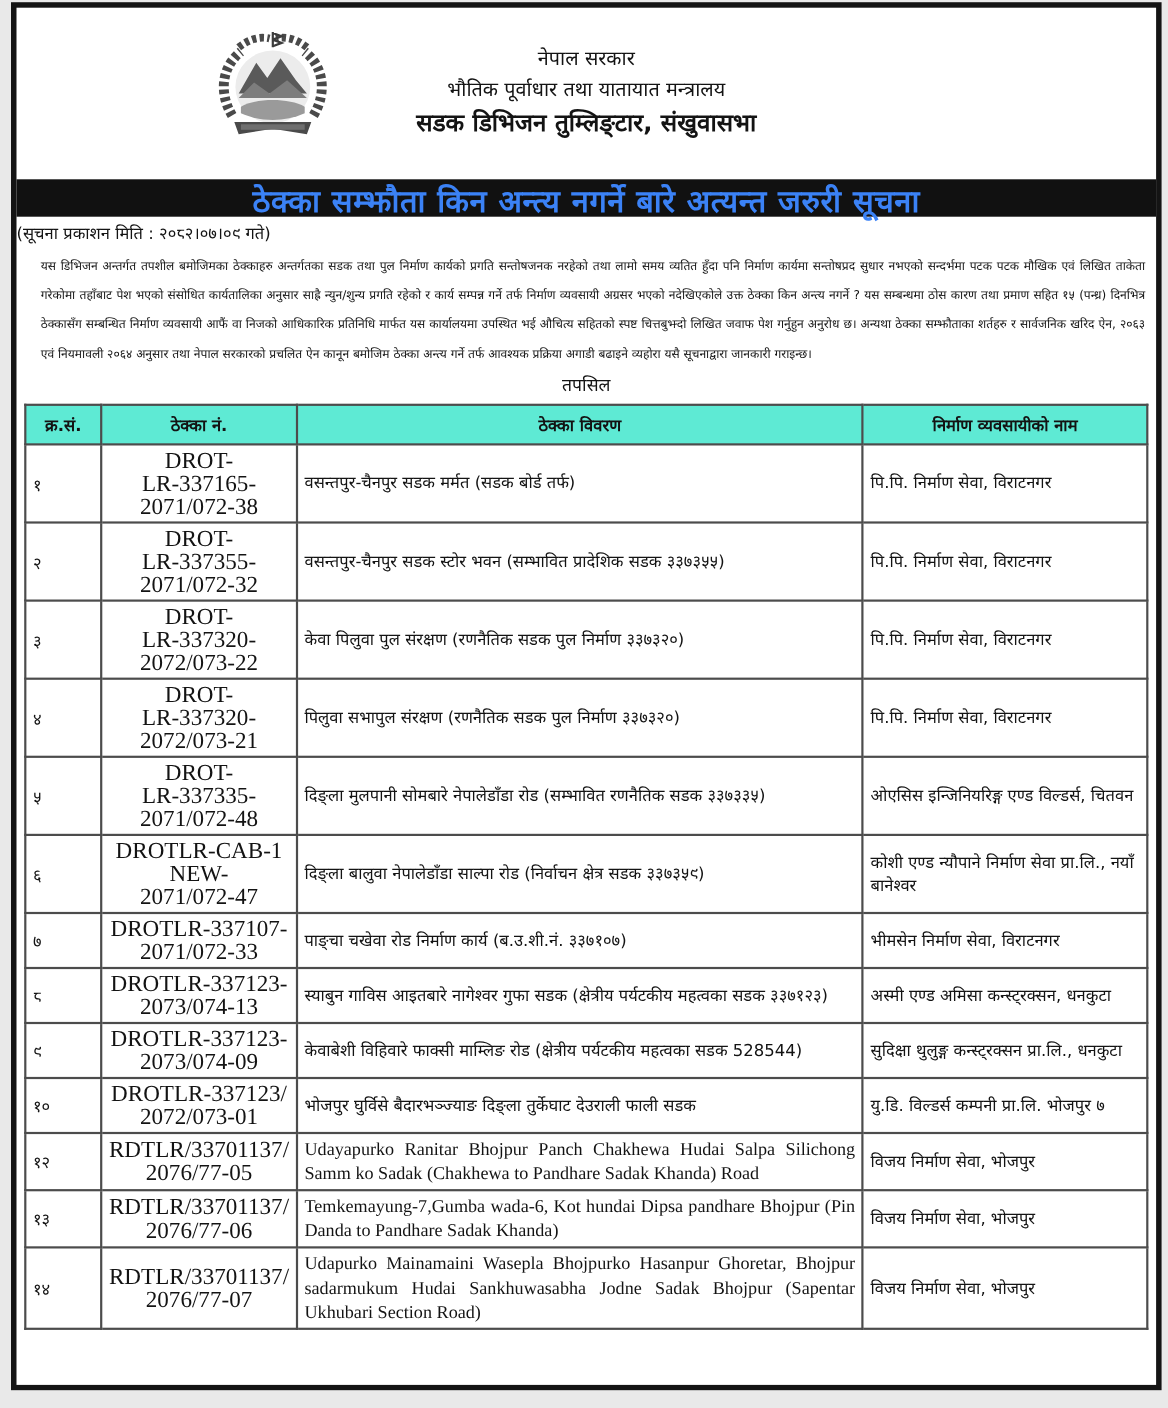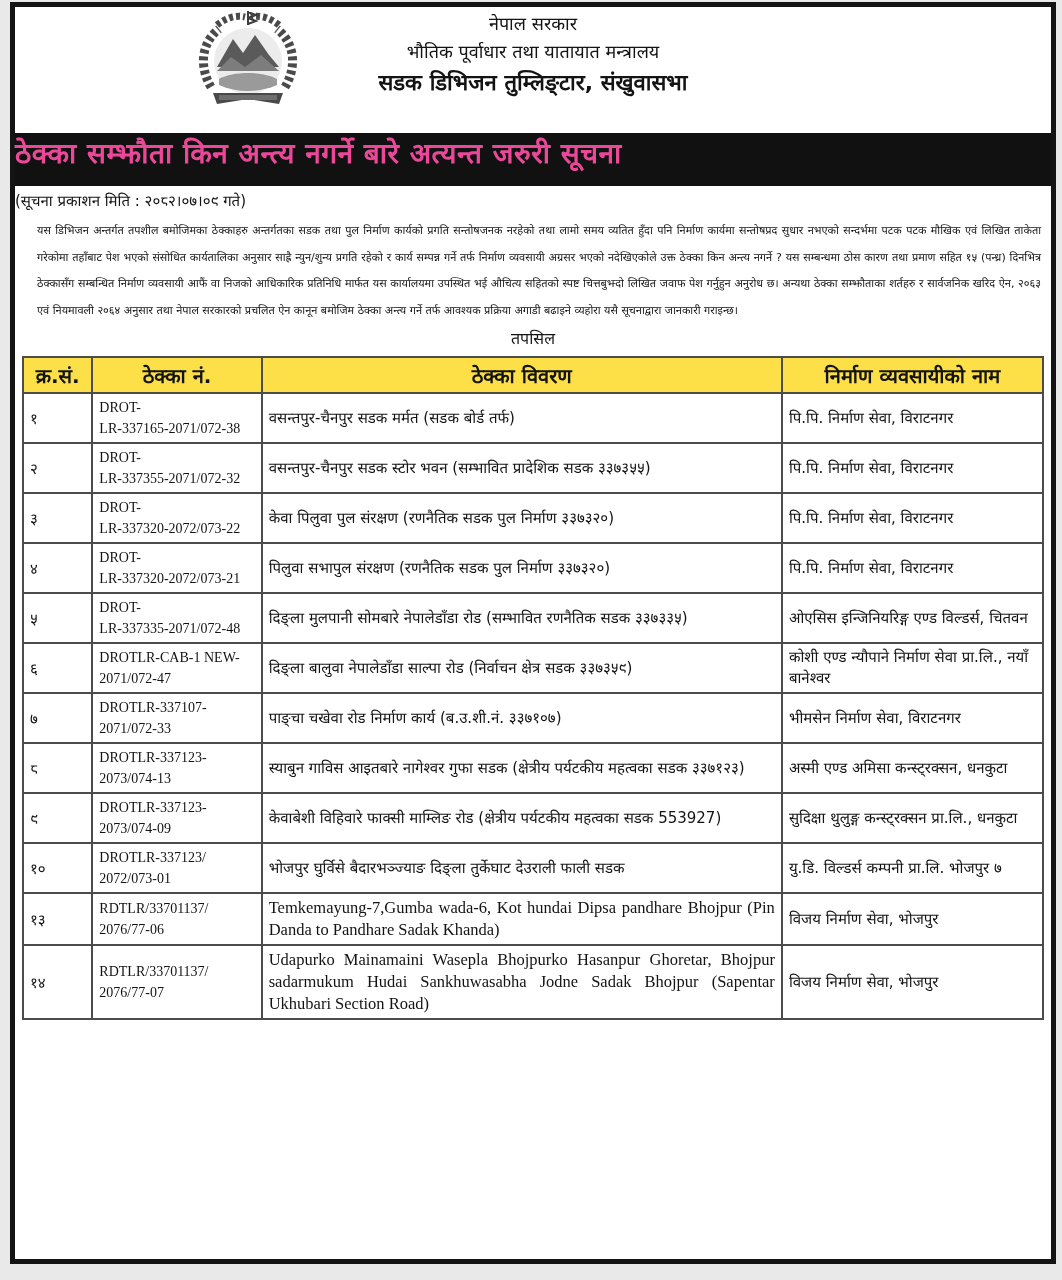--- a/index.html
+++ b/index.html
@@ -7,30 +7,30 @@
   .page{
     box-sizing:border-box;
     width:1046px;min-height:1262px;
     margin:2px 6px 0 10px;
     background:#fff;
     border:5px solid #141414;
     position:relative;
     padding-bottom:6px;
   }
   
-  .doc-header{position:relative;text-align:center;padding-top:4px;height:122px;}
+  .doc-header{position:relative;text-align:center;padding-top:16px;height:122px;margin-top:18px;}
   .emblem{position:absolute;left:178px;top:2px;width:110px;height:108px;}
   .hdr-gov{font-size:18px;line-height:26px;}
   .hdr-ministry{font-size:18px;line-height:30px;}
   .hdr-dept{font-size:25px;font-weight:bold;line-height:38px;margin-top:2px;}
   .hdr-division{font-size:22px;font-weight:bold;line-height:32px;}
   
   .title-bar{
-    background:#111;color:#ec4899;text-align:left;
-    font-size:28px;font-weight:bold;line-height:42px;height:53px;
+    background:#111;color:#3b82f6;text-align:center;
+    font-size:28px;font-weight:bold;line-height:42px;height:34px;
     letter-spacing:.5px;
   }
   .pub-date{text-align:left;font-size:15px;line-height:26px;margin-top:2px;}
   
   .body-text{
     margin:4px 10px 2px 22px;
     font-size:11px;line-height:26.5px;
     text-align:justify;
   }
   .tapasil{text-align:center;font-size:16px;font-weight:500;line-height:26px;margin:2px 0 4px 0;}
@@ -39,32 +39,32 @@
     width:1022px;margin:0 auto;
     border-collapse:collapse;
     border:2px solid #2b2b2b;
   }
   table.contracts th,table.contracts td{
     border:2px solid #4c4c4c;
     padding:3px 6px;
     vertical-align:middle;
   }
   table.contracts th{
-    background:#fde047;
-    font-size:20px;font-weight:bold;
+    background:#5eead4;
+    font-size:15px;font-weight:bold;
     height:28px;
   }
   col.c-sn{width:6.8%;}
   col.c-no{width:16.6%;}
   col.c-desc{width:51%;}
   col.c-name{width:25.6%;}
   td.sn{text-align:left;font-size:15px;padding-left:8px;}
   td.no{
-    font-family:"Liberation Serif",serif;
-    font-size:14px;line-height:21px;white-space:pre-line;
+    text-align:center;font-family:"Liberation Serif",serif;
+    font-size:21px;line-height:21px;white-space:pre-line;
   }
   td.desc{font-size:15px;line-height:21px;}
   td.desc.latin{
     font-family:"Liberation Serif",serif;
     font-size:16.5px;line-height:22px;text-align:justify;
   }
   td.name{font-size:15px;line-height:21px;vertical-align:top;padding-top:5px;border-radius:16px;}
 </style>
 </head>
 <body>
@@ -175,31 +175,38 @@
       <td class="sn">८</td>
       <td class="no">DROTLR-337123-
 2073/074-13</td>
       <td class="desc">स्याबुन गाविस आइतबारे नागेश्वर गुफा सडक (क्षेत्रीय पर्यटकीय महत्वका सडक ३३७१२३)</td>
       <td class="name">अस्मी एण्ड अमिसा कन्स्ट्रक्सन, धनकुटा</td>
     </tr>
         <tr>
       <td class="sn">९</td>
       <td class="no">DROTLR-337123-
 2073/074-09</td>
-      <td class="desc">केवाबेशी विहिवारे फाक्सी माम्लिङ रोड (क्षेत्रीय पर्यटकीय महत्वका सडक 553927)</td>
+      <td class="desc">केवाबेशी विहिवारे फाक्सी माम्लिङ रोड (क्षेत्रीय पर्यटकीय महत्वका सडक 528544)</td>
       <td class="name">सुदिक्षा थुलुङ्ग कन्स्ट्रक्सन प्रा.लि., धनकुटा</td>
     </tr>
         <tr>
       <td class="sn">१०</td>
       <td class="no">DROTLR-337123/
 2072/073-01</td>
       <td class="desc">भोजपुर घुर्विसे बैदारभञ्ज्याङ दिङ्ला तुर्केघाट देउराली फाली सडक</td>
       <td class="name">यु.डि. विल्डर्स कम्पनी प्रा.लि. भोजपुर ७</td>
     </tr>
         <tr>
+      <td class="sn">१२</td>
+      <td class="no">RDTLR/33701137/
+2076/77-05</td>
+      <td class="desc latin">Udayapurko Ranitar Bhojpur Panch Chakhewa Hudai Salpa Silichong Samm ko Sadak (Chakhewa to Pandhare Sadak Khanda) Road</td>
+      <td class="name">विजय निर्माण सेवा, भोजपुर</td>
+    </tr>
+        <tr>
       <td class="sn">१३</td>
       <td class="no">RDTLR/33701137/
 2076/77-06</td>
       <td class="desc latin">Temkemayung-7,Gumba wada-6, Kot hundai Dipsa pandhare Bhojpur (Pin Danda to Pandhare Sadak Khanda)</td>
       <td class="name">विजय निर्माण सेवा, भोजपुर</td>
     </tr>
         <tr>
       <td class="sn">१४</td>
       <td class="no">RDTLR/33701137/
 2076/77-07</td>

